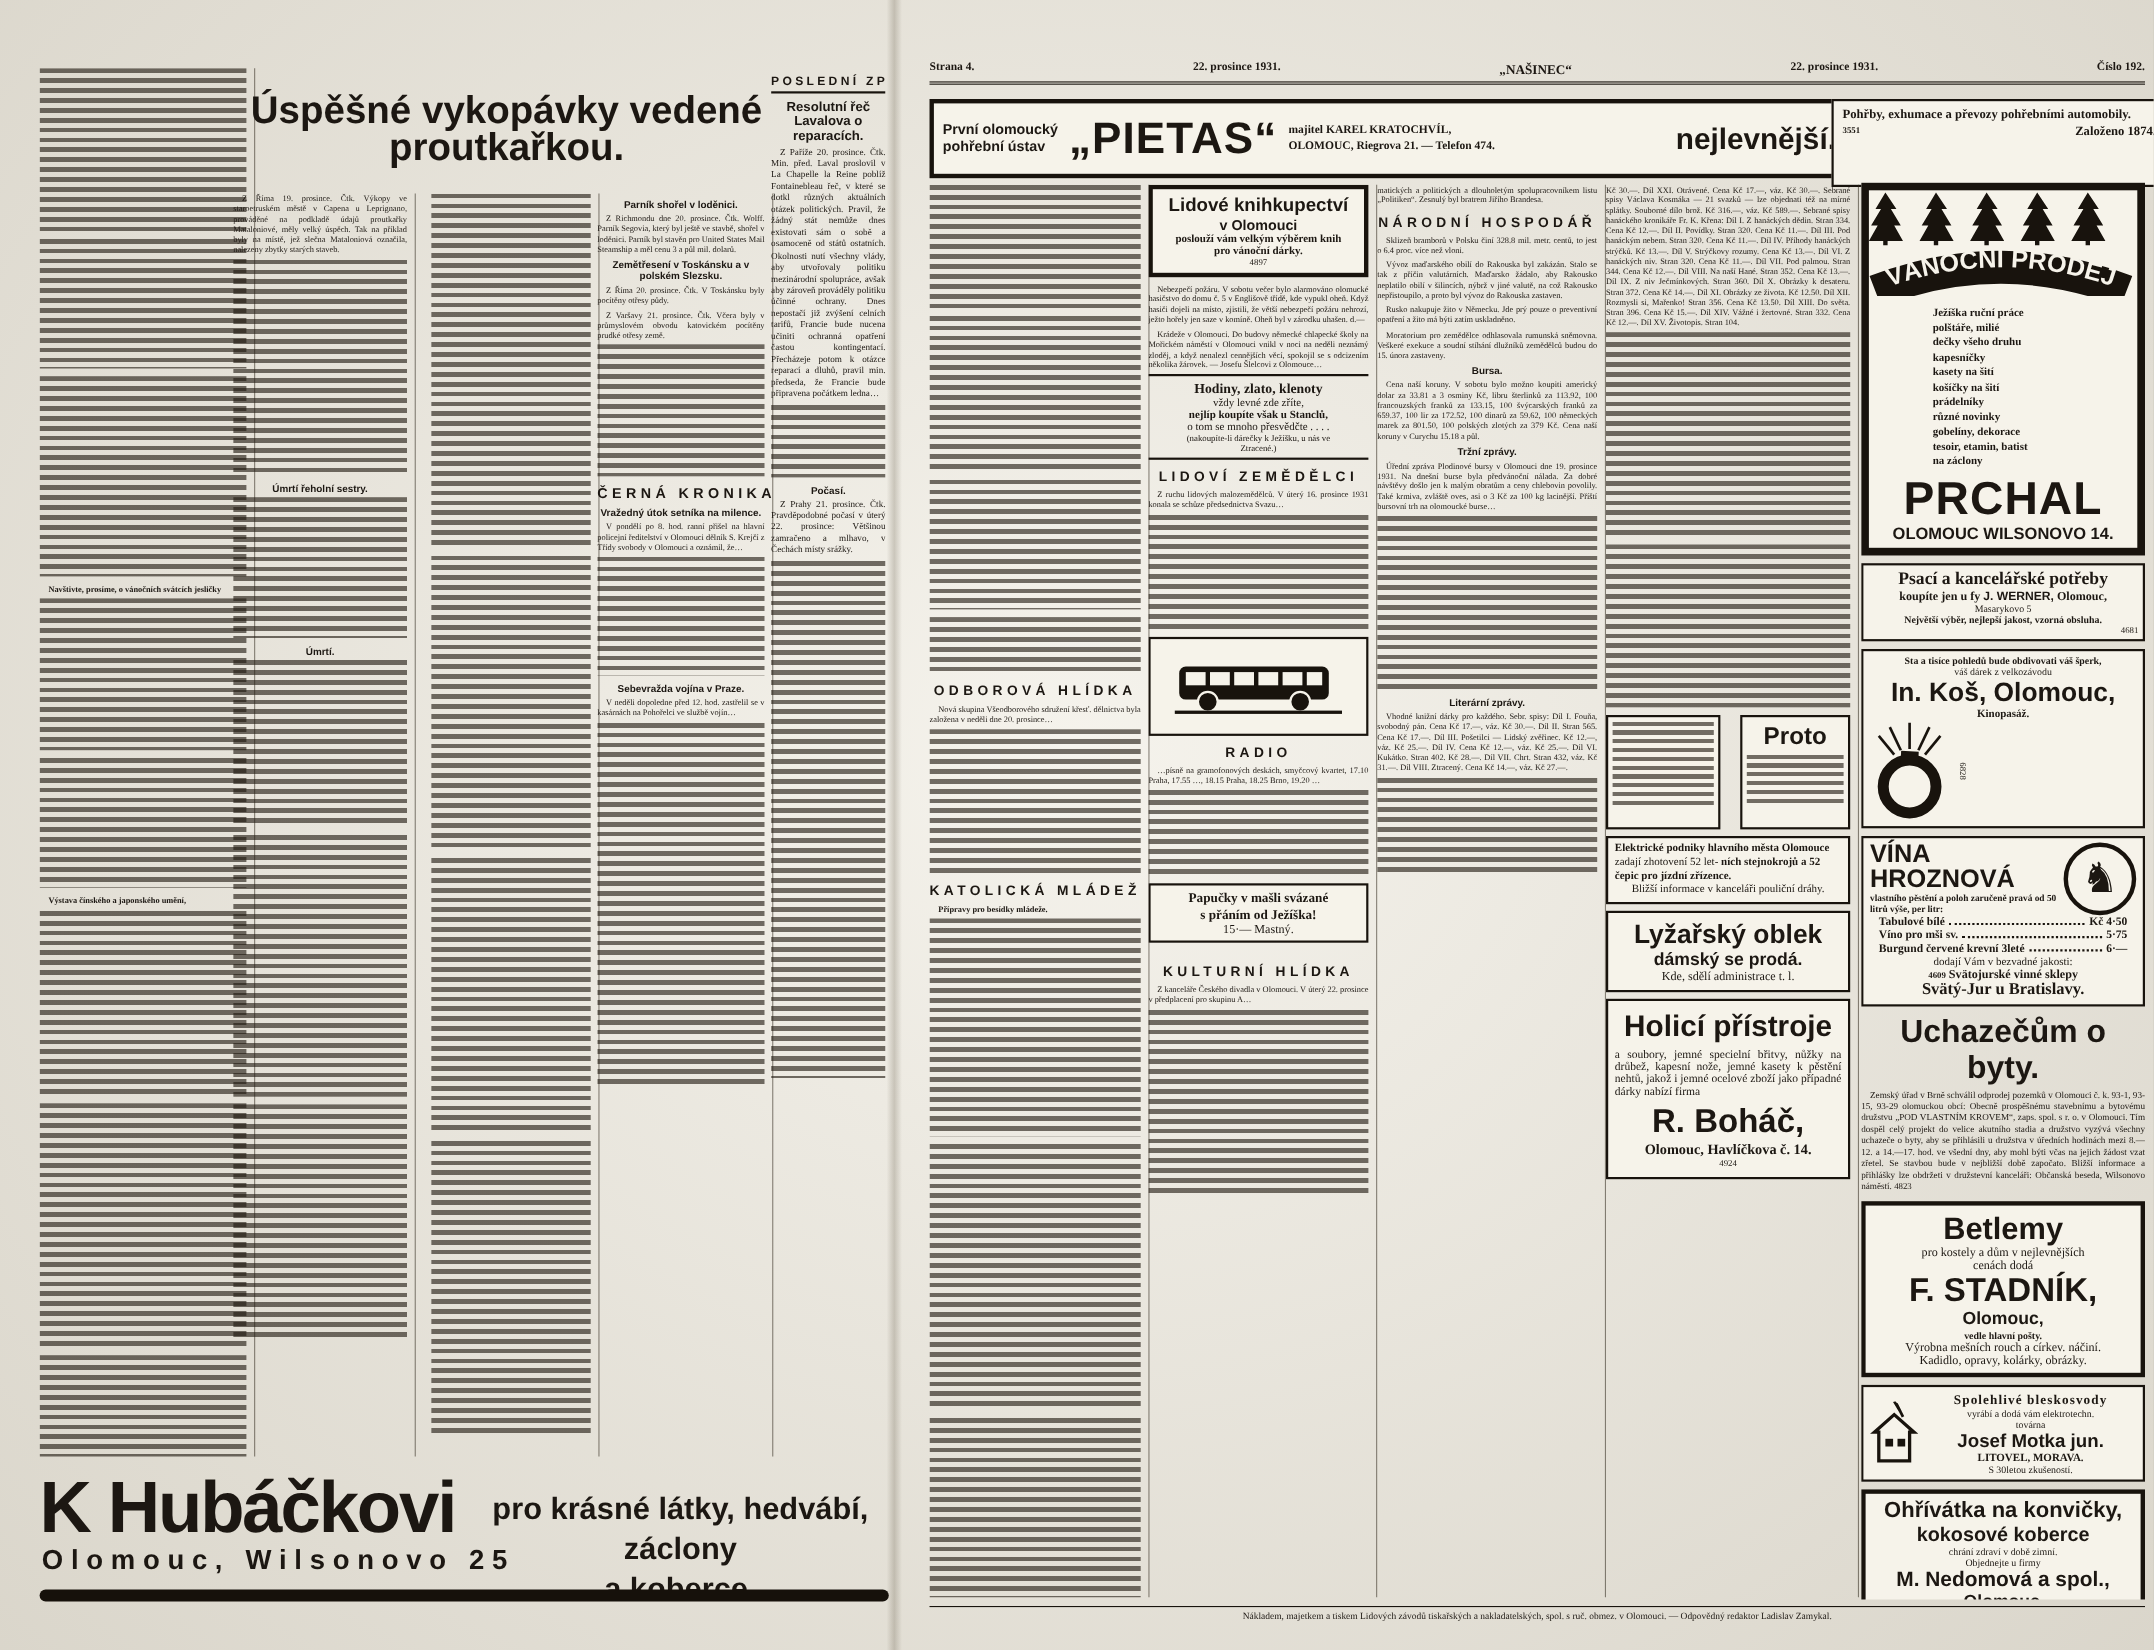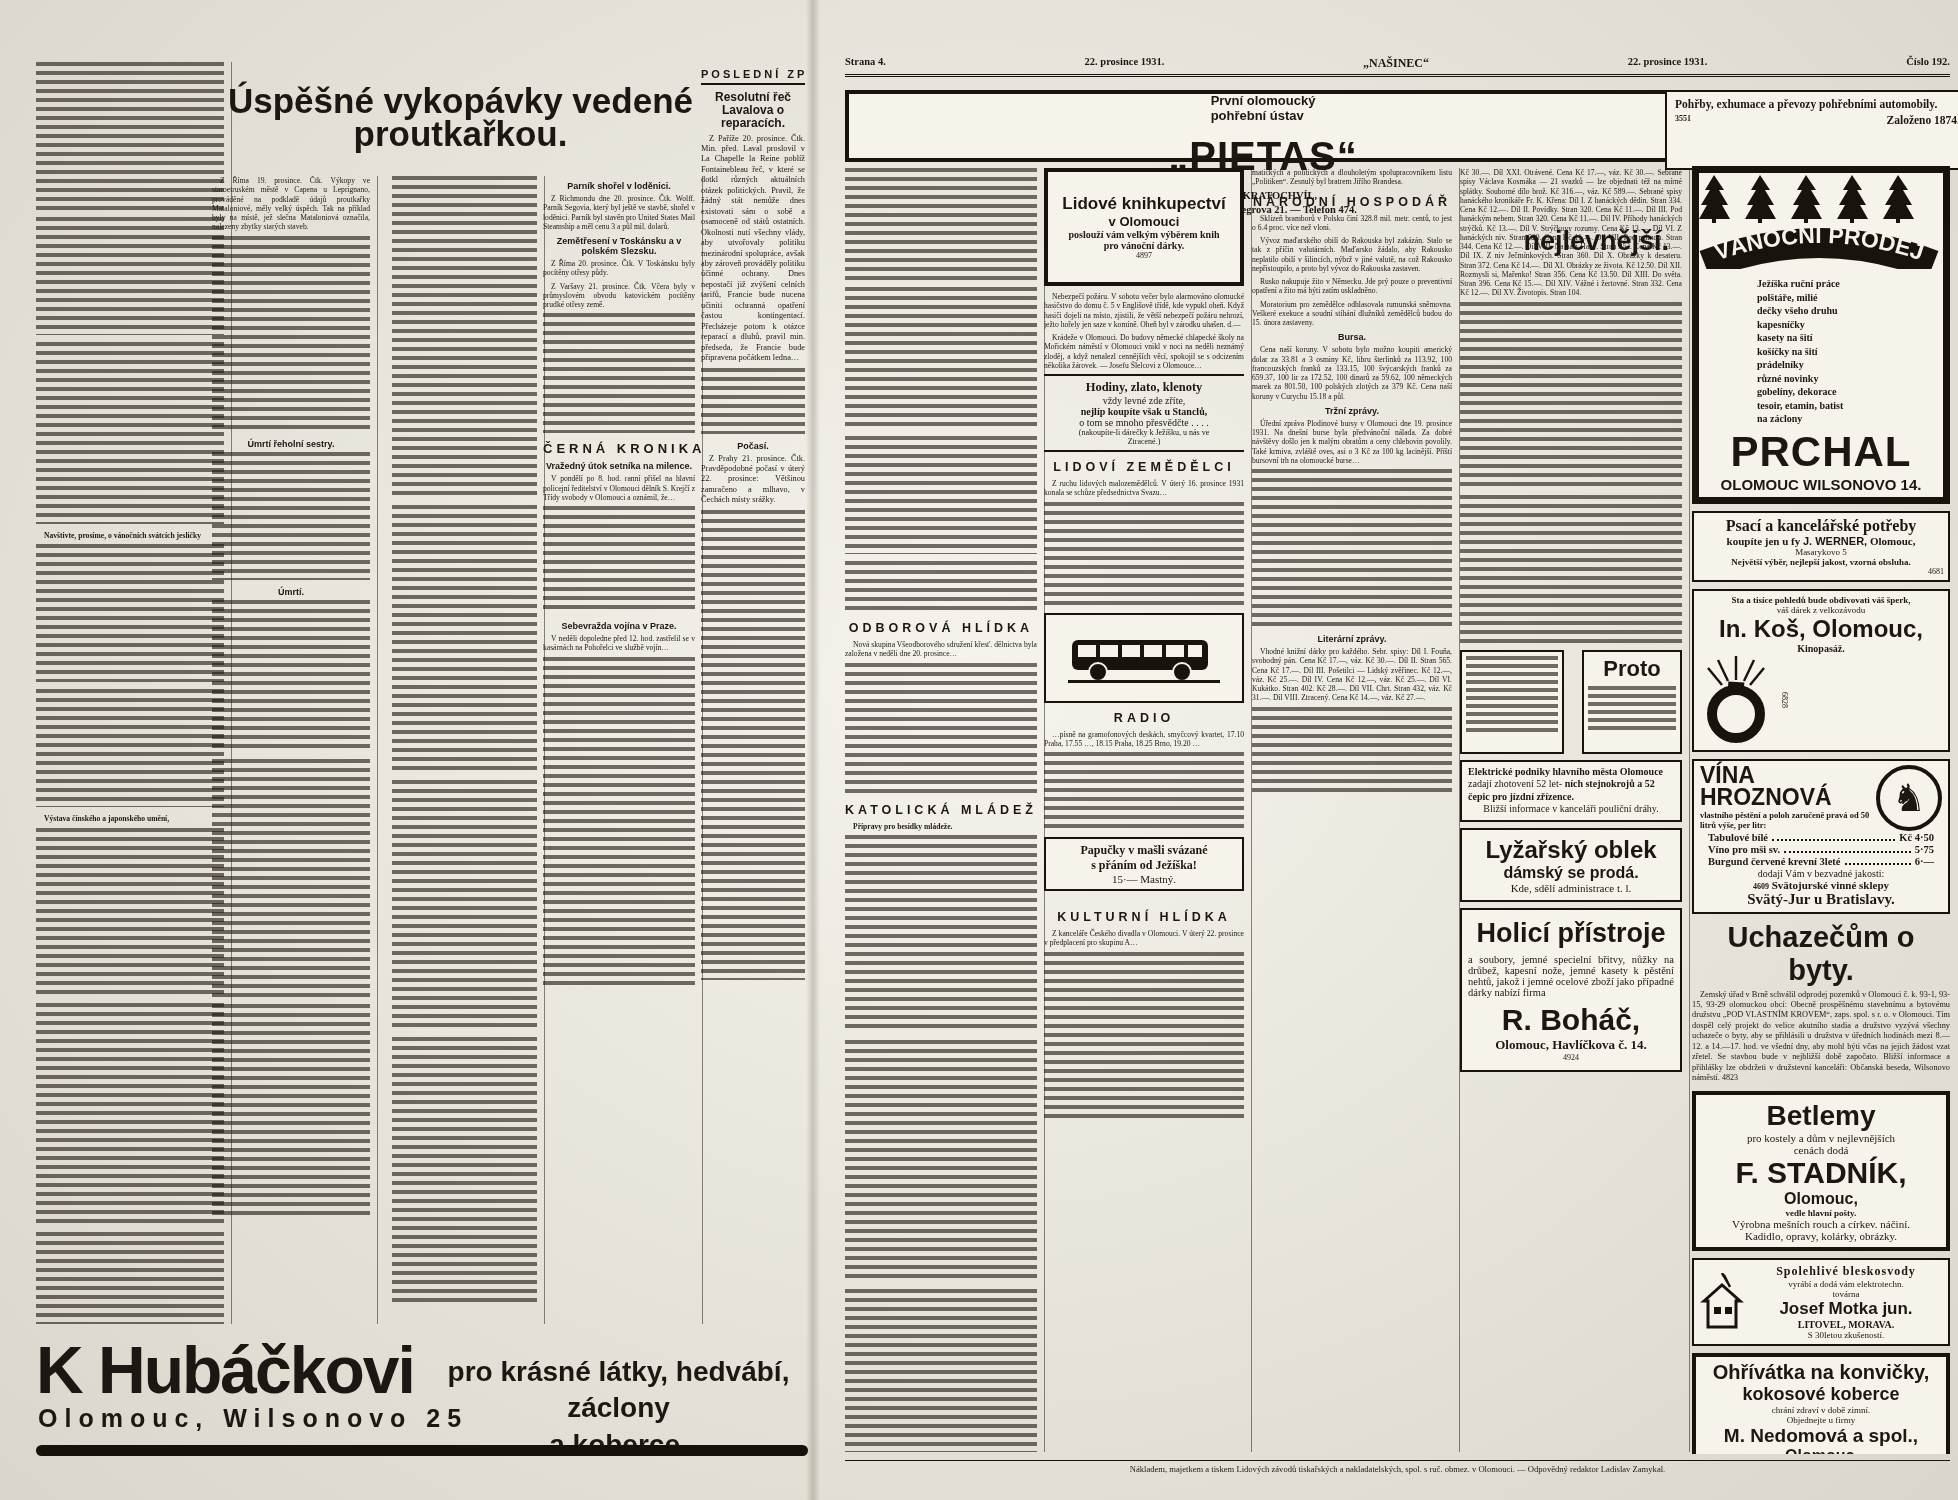--- a/index.html
+++ b/index.html
@@ -16,21 +16,21 @@
   .b8{font-size:8.3px;line-height:1.26;text-align:justify;text-indent:8px;}
   .ld{font-weight:bold;}
   .gk{background-image:repeating-linear-gradient(rgba(32,25,16,.62) 0 4.4px,transparent 4.4px 9px);
       margin:0 0 7px 0;}
   .gkn{background-image:repeating-linear-gradient(rgba(32,25,16,.62) 0 3.8px,transparent 3.8px 8px);}
   .shead{font-family:"Liberation Sans",sans-serif;font-weight:bold;text-align:center;
          letter-spacing:4px;font-size:12.5px;margin:8px 0 5px;white-space:nowrap;}
   .sub{font-weight:bold;text-align:center;font-size:9px;margin:5px 0 3px;font-family:"Liberation Sans",sans-serif;}
   .hl{font-family:"Liberation Sans",sans-serif;font-weight:900;text-align:center;line-height:.95;}
   .box{border:2px solid #18130d;background:#f6f3ea;}
-  .boxthick{border:4px solid #18130d;background:#f6f3ea;flex-direction:column;}
+  .boxthick{border:4px solid #18130d;background:#f6f3ea;}
   .ctr{text-align:center;}
   .adnum{font-size:8px;}
   .dotrow{display:flex;align-items:baseline;font-size:10.5px;font-weight:bold;margin:1px 8px;}
   .dots{flex:1;border-bottom:2px dotted #18130d;margin:0 4px 2px;}
   .thickrule{background:#16110b;border-radius:6px;}
 </style>
 </head>
 <body>
 
 <div class="scan">
@@ -145,21 +145,21 @@
   <p class="b7">Nová skupina Všeodborového sdružení křesť. dělnictva byla založena v neděli dne 20. prosince…</p>
   <div class="gk" style="height:132px"></div>
   <div class="shead">KATOLICKÁ MLÁDEŽ</div>
   <p class="b7"><span class="ld">Přípravy pro besídky mládeže.</span></p>
   <div class="gk" style="height:198px"></div>
   <div class="gk" style="height:242px"></div>
   <div class="gk" style="height:170px"></div>
 </div>
 
 <div class="col vr" style="left:1044px;top:168px;width:200px;height:1284px">
-  <div class="boxthick ctr" style="padding:22px 4px;margin-bottom:6px">
+  <div class="boxthick ctr" style="padding:5px 4px;margin-bottom:6px">
     <div style="font-family:'Liberation Sans',sans-serif;font-weight:900;font-size:17px">Lidové knihkupectví</div>
     <div style="font-family:'Liberation Sans',sans-serif;font-weight:900;font-size:13px">v Olomouci</div>
     <div style="font-size:10px;font-weight:bold">poslouží vám velkým výběrem knih</div>
     <div style="font-size:10px;font-weight:bold">pro vánoční dárky.</div>
     <div class="adnum" style="">4897</div>
   </div>
   <p class="b7">Nebezpečí požáru. V sobotu večer bylo alarmováno olomucké hasičstvo do domu č. 5 v Englišově třídě, kde vypukl oheň. Když hasiči dojeli na místo, zjistili, že větší nebezpečí požáru nehrozí, ježto hořely jen saze v komíně. Oheň byl v zárodku uhašen. d.—</p>
   <p class="b7">Krádeže v Olomouci. Do budovy německé chlapecké školy na Mořickém náměstí v Olomouci vnikl v noci na neděli neznámý zloděj, a když nenalezl cennějších věcí, spokojil se s odcizením několika žárovek. — Josefu Šlelcovi z Olomouce…</p>
   <div class="ctr" style="border-top:2px solid #18130d;border-bottom:2px solid #18130d;padding:4px 0;margin:4px 0 6px">
     <div style="font-weight:bold;font-size:12.5px">Hodiny, zlato, klenoty</div>

